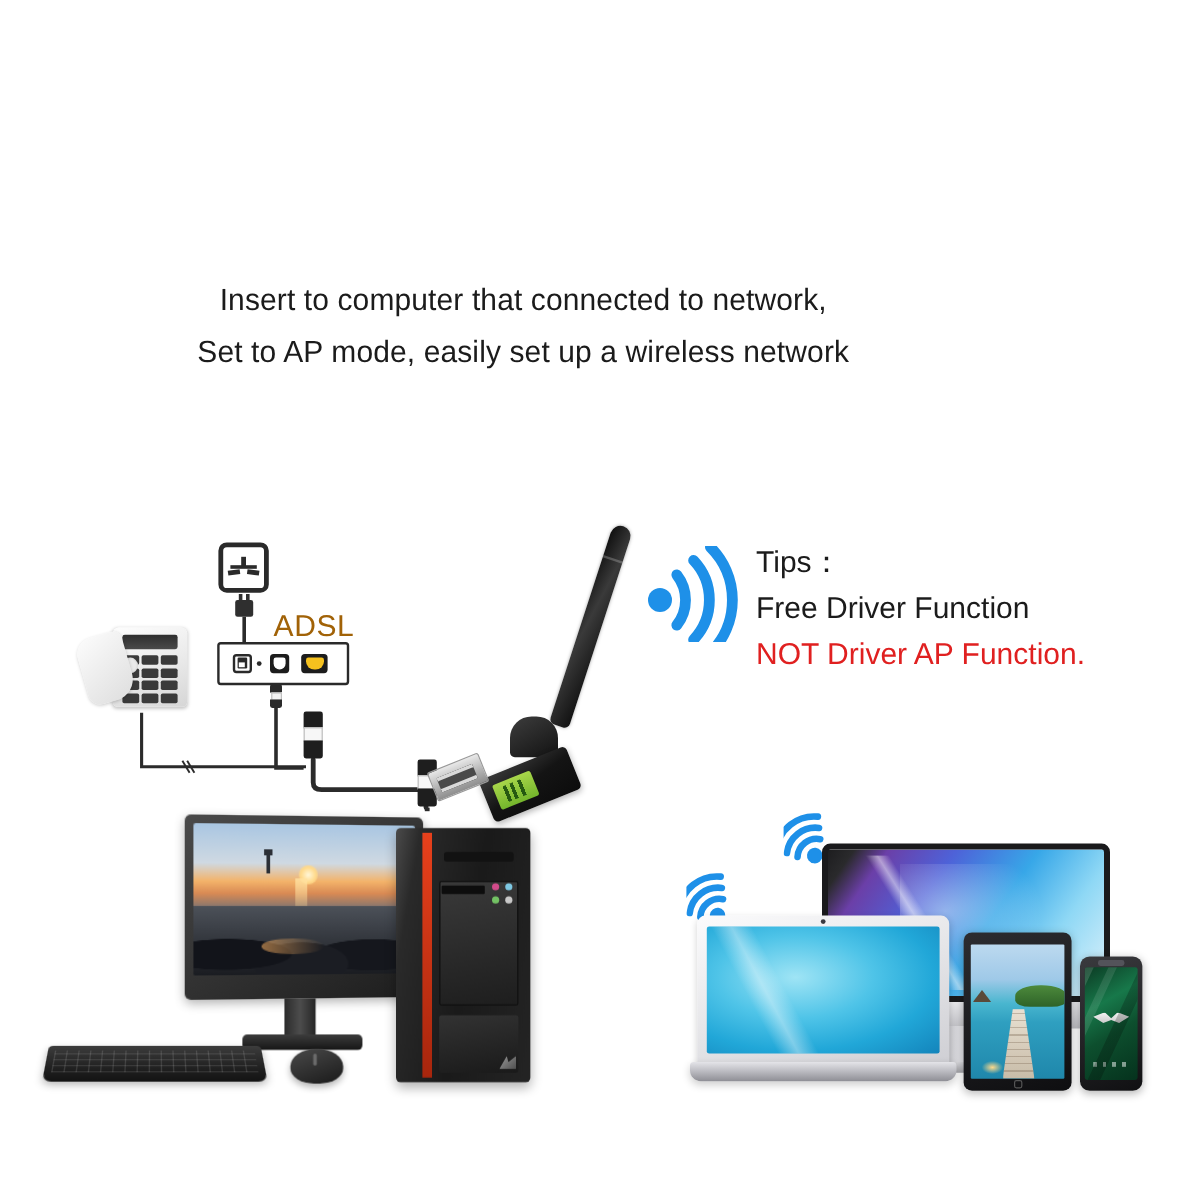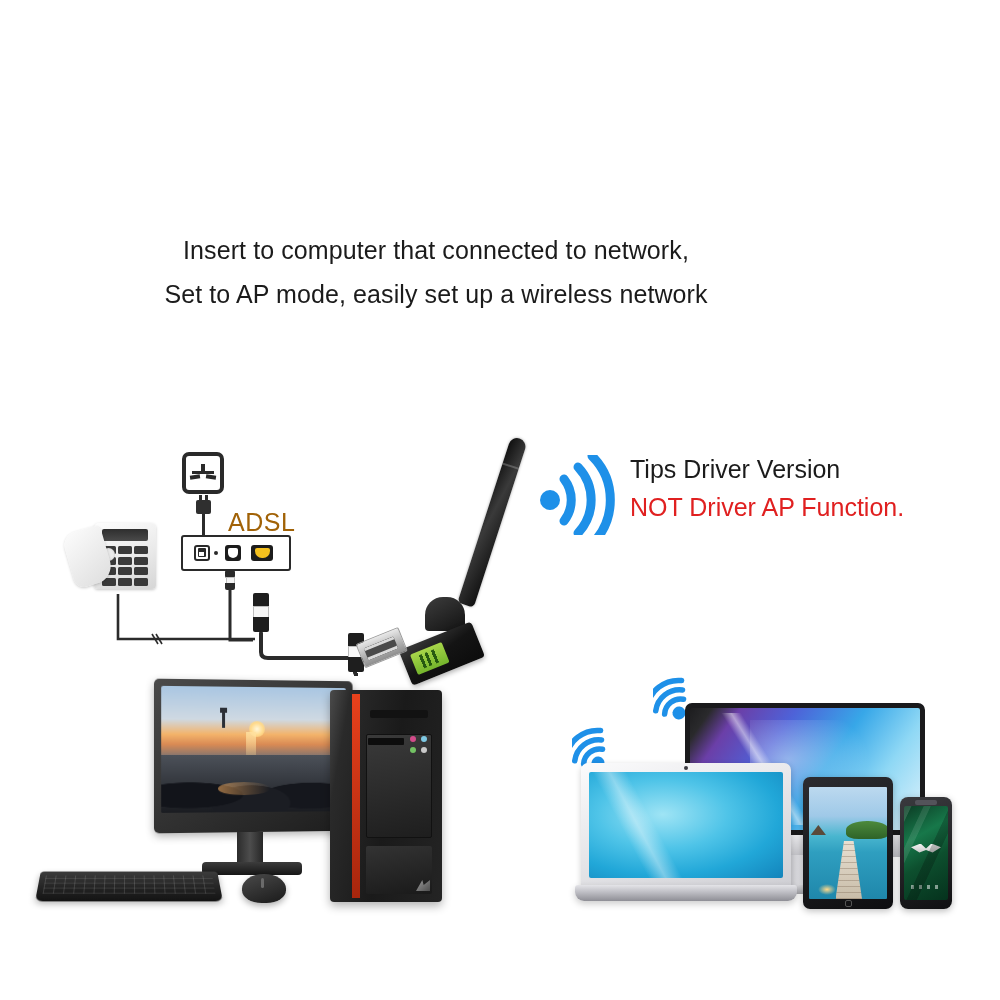--- a/index.html
+++ b/index.html
@@ -448,21 +448,22 @@
 
 <div id="page">
 
 
   <div class="subtitle">
     <div>Insert to computer that connected to network,</div>
     <div>Set to AP mode, easily set up a wireless network</div>
   </div>
 
   <div class="tips">
-    <div class="tips-line">Tips Driver Version</div>
+    <div class="tips-line">Tips：</div>
+    <div class="tips-line">Free Driver Function</div>
     <div class="tips-line tips-warn">NOT Driver AP Function.</div>
   </div>
 
   <svg class="wires" viewBox="0 0 1000 1000">
 
     <path d="M118 594 L118 639 L255 639" stroke="#2b2b2b" stroke-width="2.6" fill="none"></path>
 
     <path d="M231 571 L231 572" stroke="#2b2b2b" stroke-width="2.6" fill="none"></path>
 
     <path d="M230 590 L230 640 L253 640" stroke="#2b2b2b" stroke-width="3" fill="none"></path>

